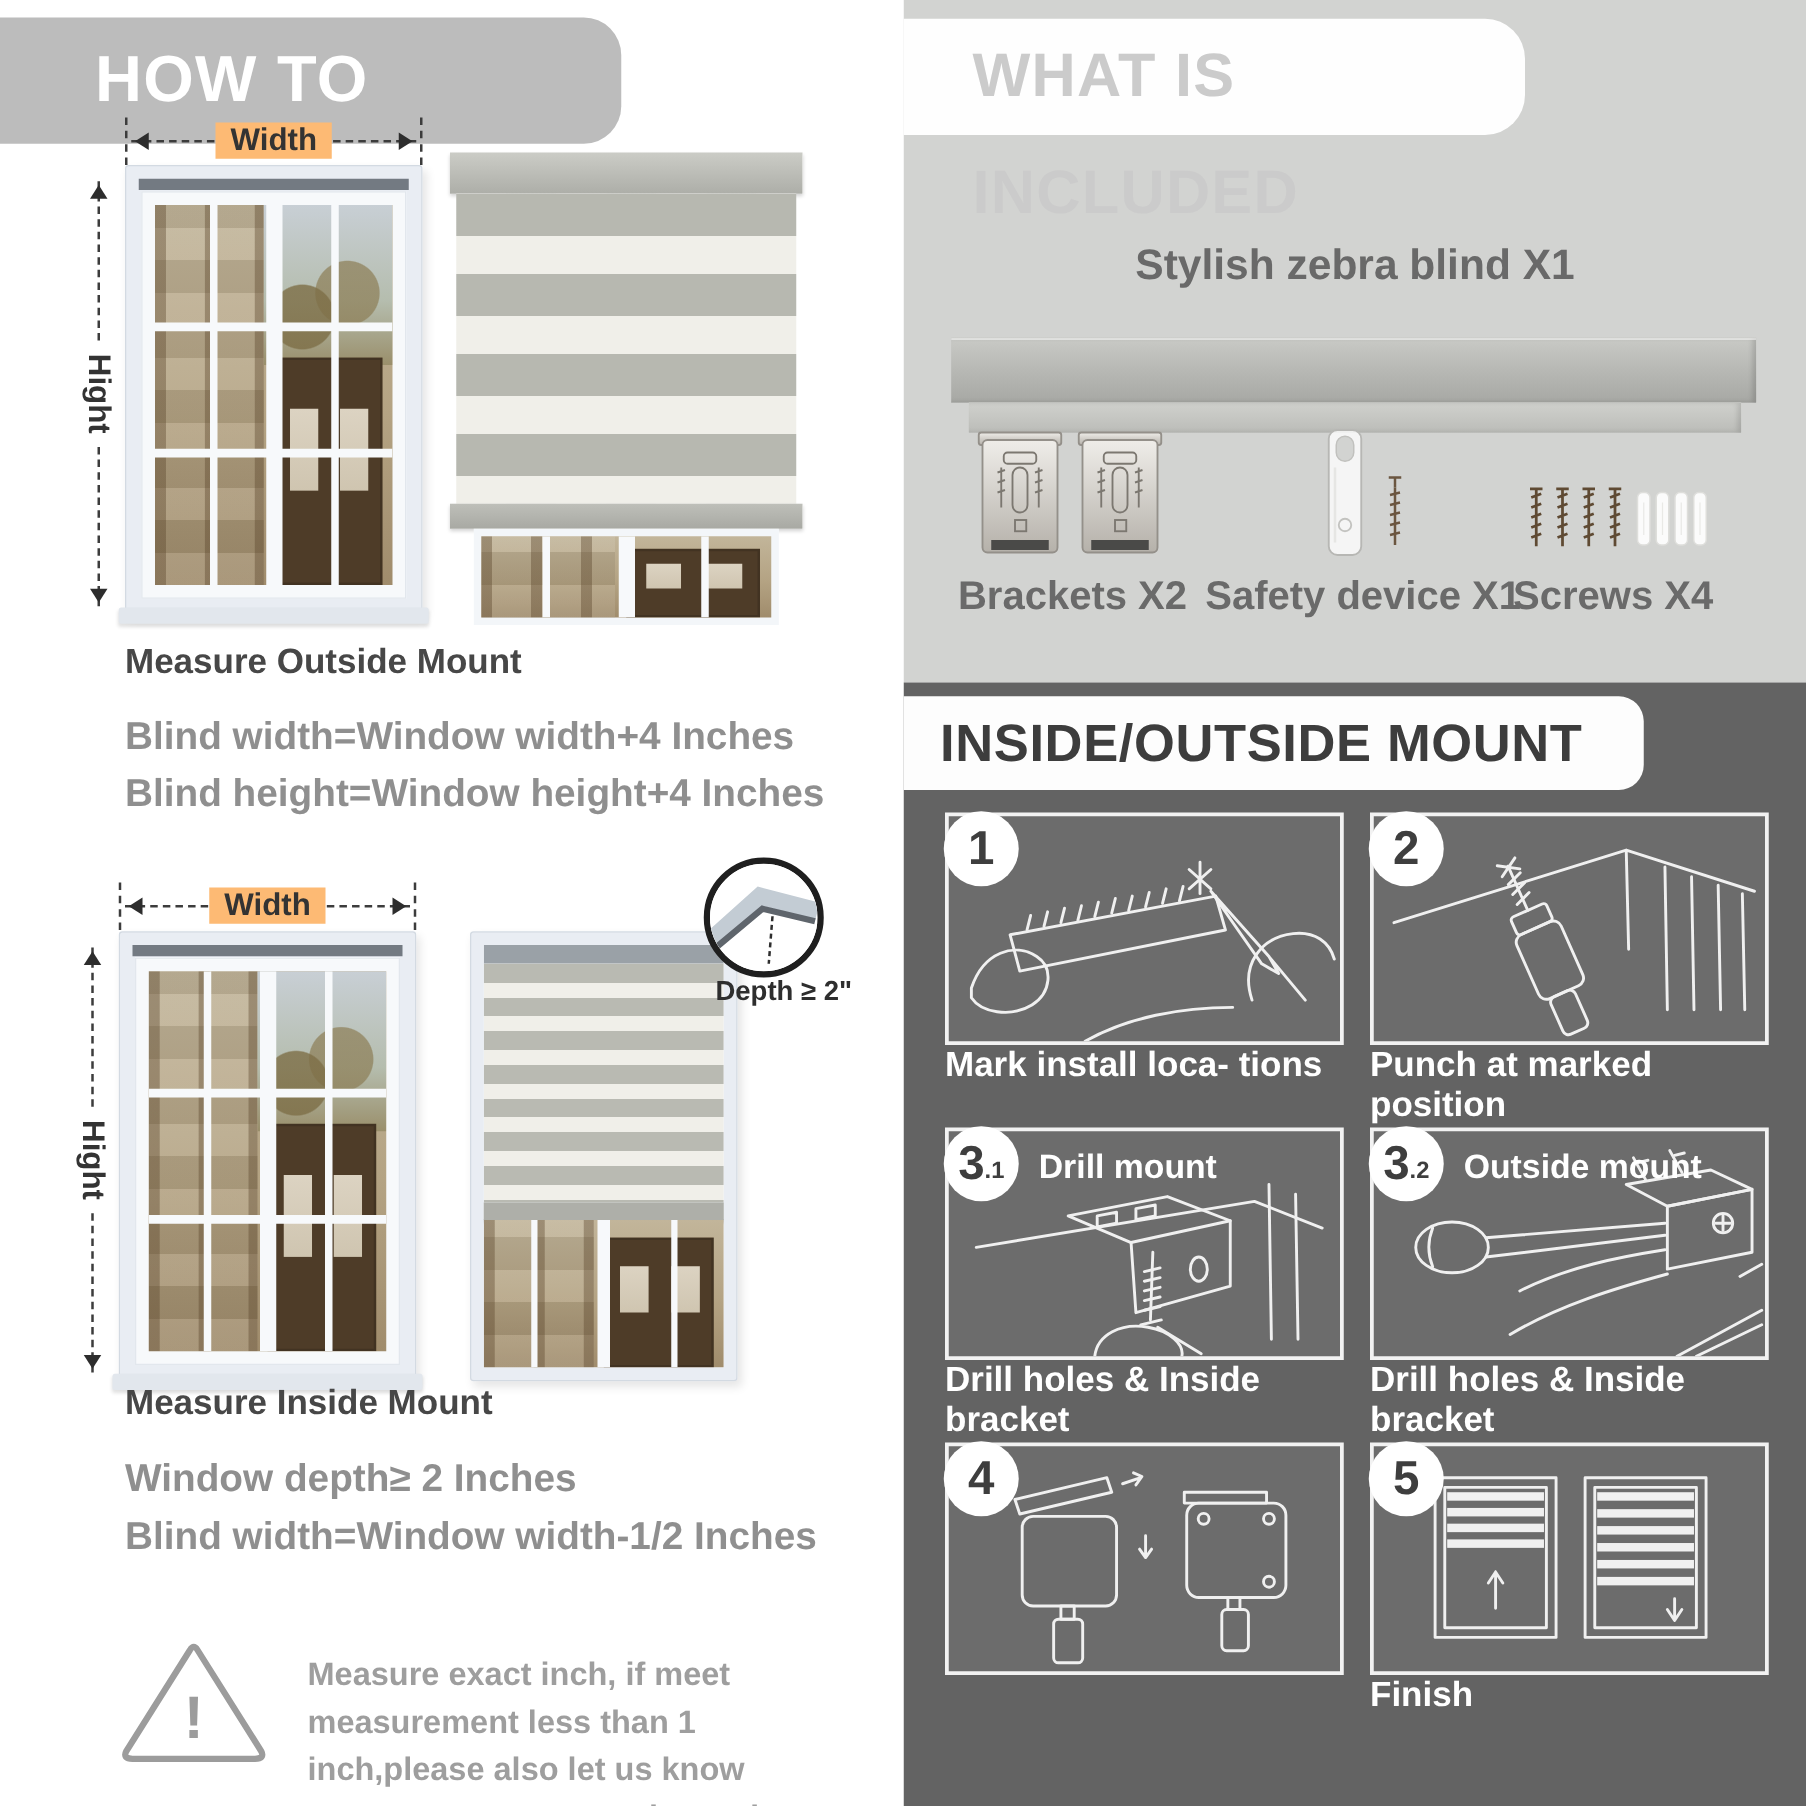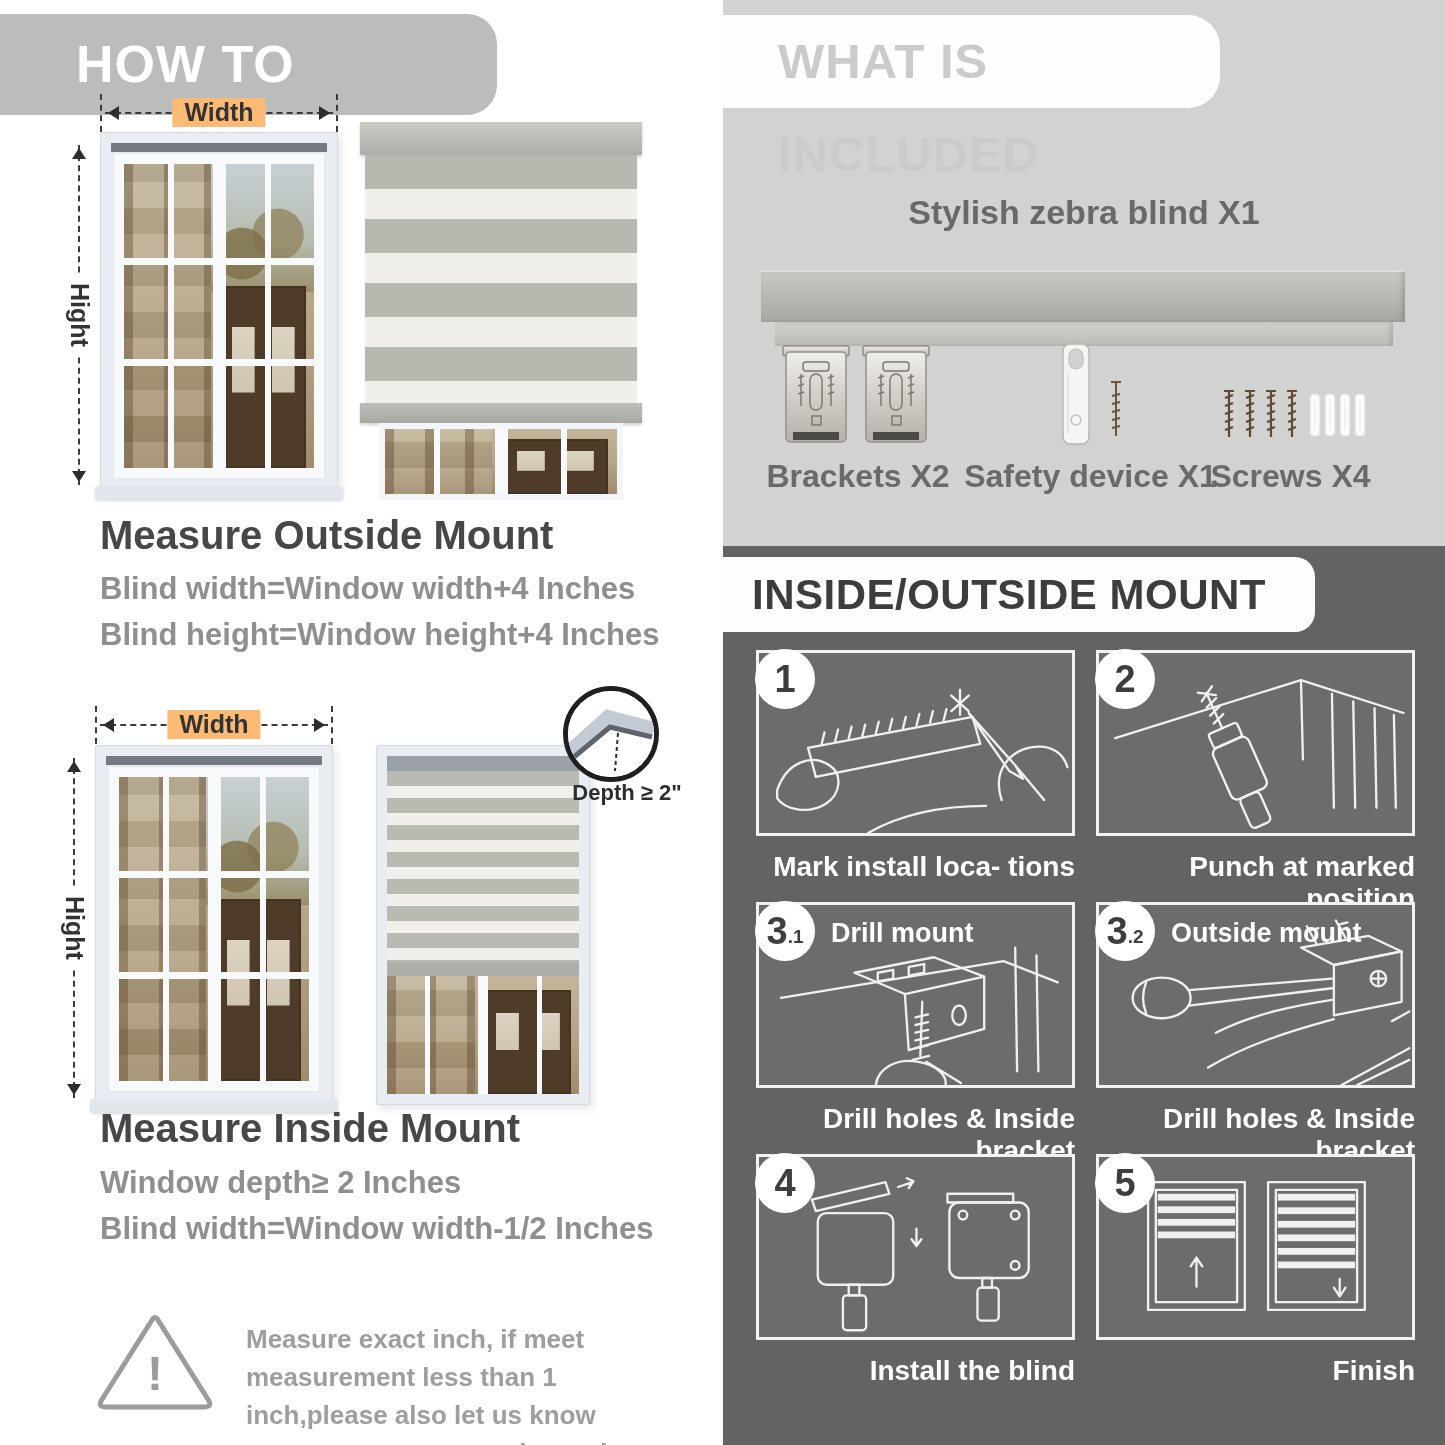--- a/index.html
+++ b/index.html
@@ -84,21 +84,21 @@
   .b2-rail { position:absolute; left:-3px; right:-3px; top:206px; height:14px; background:#aeafa9;
     box-shadow:0 2px 2px rgba(0,0,0,.2); }
   .b2-photo { position:absolute; left:0; right:0; top:220px; bottom:0; overflow:hidden;
     background:linear-gradient(180deg,#c2b59a 0%,#b4a383 55%,#a08c6c 100%); }
 
   .magnifier { position:absolute; left:563px; top:686px; width:96px; height:96px;
     border:5px solid #1f1f1f; border-radius:50%; background:#fff; overflow:hidden; z-index:5; }
   .depth-label { position:absolute; left:552px; top:780px; width:150px; text-align:center;
     font-size:22px; font-weight:bold; color:#2e2e2e; }
 
-  .h-measure { position:absolute; left:100px; font-size:40px; font-weight:bold; color:#474747; }
+  .h-measure { position:absolute; left:100px; font-size:28px; font-weight:bold; color:#474747; }
   .sub-lines { position:absolute; left:100px; font-size:31px; font-weight:bold; color:#8f8f8f; line-height:46px; }
 
   .warn-tri { position:absolute; left:92px; top:1310px; }
   .warn-text { position:absolute; left:246px; top:1320px; width:405px;
     font-size:26px; font-weight:600; color:#9e9e9e; line-height:38px; }
 
   
   .right-top { position:absolute; left:723px; top:0; width:722px; height:546px; background:#d2d3d1; }
   .banner-wii { position:absolute; left:0; top:15px; width:497px; height:93px;
     background:#fefefe; border-radius:0 32px 32px 0; }
@@ -125,21 +125,21 @@
   .steps { position:absolute; left:33px; top:104px; width:662px;
     display:grid; grid-template-columns:319px 319px; column-gap:21px; grid-auto-rows:252px; }
   .step-box { position:relative; width:319px; height:186px; background:#6c6c6c;
     border:3px solid #f2f2f2; }
   .badge { position:absolute; top:-4px; left:-4px; width:60px; height:60px; background:#fff;
     border-radius:50%; display:flex; align-items:center; justify-content:center; }
   .badge .n { font-size:38px; font-weight:bold; color:#3e3e3e; line-height:1; }
   .badge .sub { font-size:19px; font-weight:bold; color:#3e3e3e; margin-top:12px; }
   .step-tag { position:absolute; left:72px; top:13px; font-size:27px; font-weight:bold; color:#fff; }
   .step-art { position:absolute; inset:0; width:100%; height:100%; }
-  .step-caption { margin-top:15px; font-size:28px; font-weight:bold; color:#fff;text-align:right; }
+  .step-caption { margin-top:0; font-size:28px; font-weight:bold; color:#fff; }
   .art { stroke:#f0f0f0; stroke-width:2.4; fill:none; stroke-linecap:round; stroke-linejoin:round; }
 </style>
 </head>
 <body>
 
 <div id="canvas">
 
   <div class="banner-htm">
     <span>HOW TO MEASURE</span>
   </div>
@@ -461,21 +461,20 @@
             <circle cx="262" cy="112" r="4.5"></circle>
             <rect x="228" y="125" width="10" height="10"></rect>
             <rect x="223" y="135" width="22" height="34" rx="4"></rect>
           </svg>
           <div class="badge">
             <span class="n">4</span>
               <span class="sub"></span>
           </div>
           <div class="step-tag"></div>
         </div>
-        <div class="step-caption">Install the blind</div>
       </div>
 
       <div class="step">
         <div class="step-box">
           <svg class="step-art art" viewBox="0 0 318 186">
             <rect x="48" y="26" width="100" height="132"></rect>
             <rect x="56" y="34" width="84" height="116"></rect>
             <g fill="#f0f0f0" stroke="none">
               <rect x="58" y="38" width="80" height="7"></rect>
               <rect x="58" y="51" width="80" height="7"></rect>

